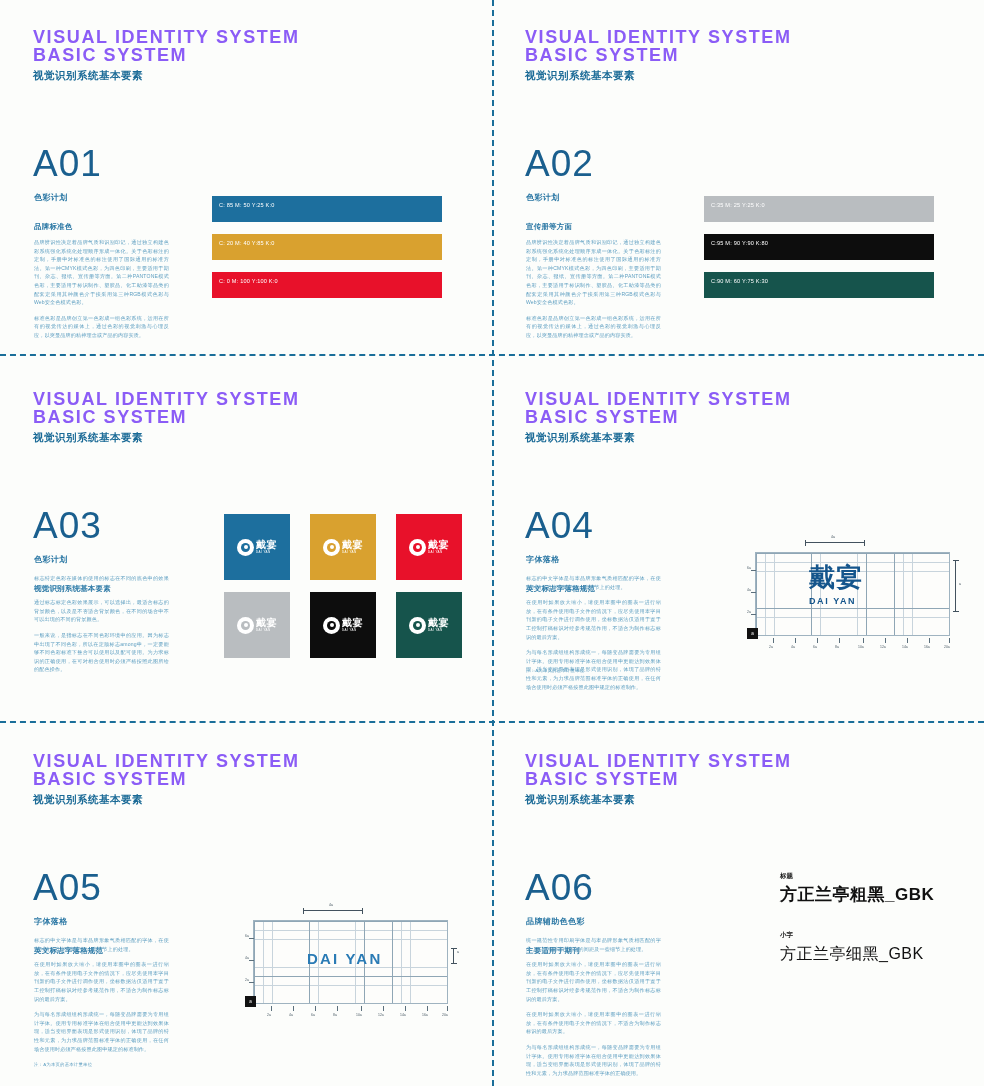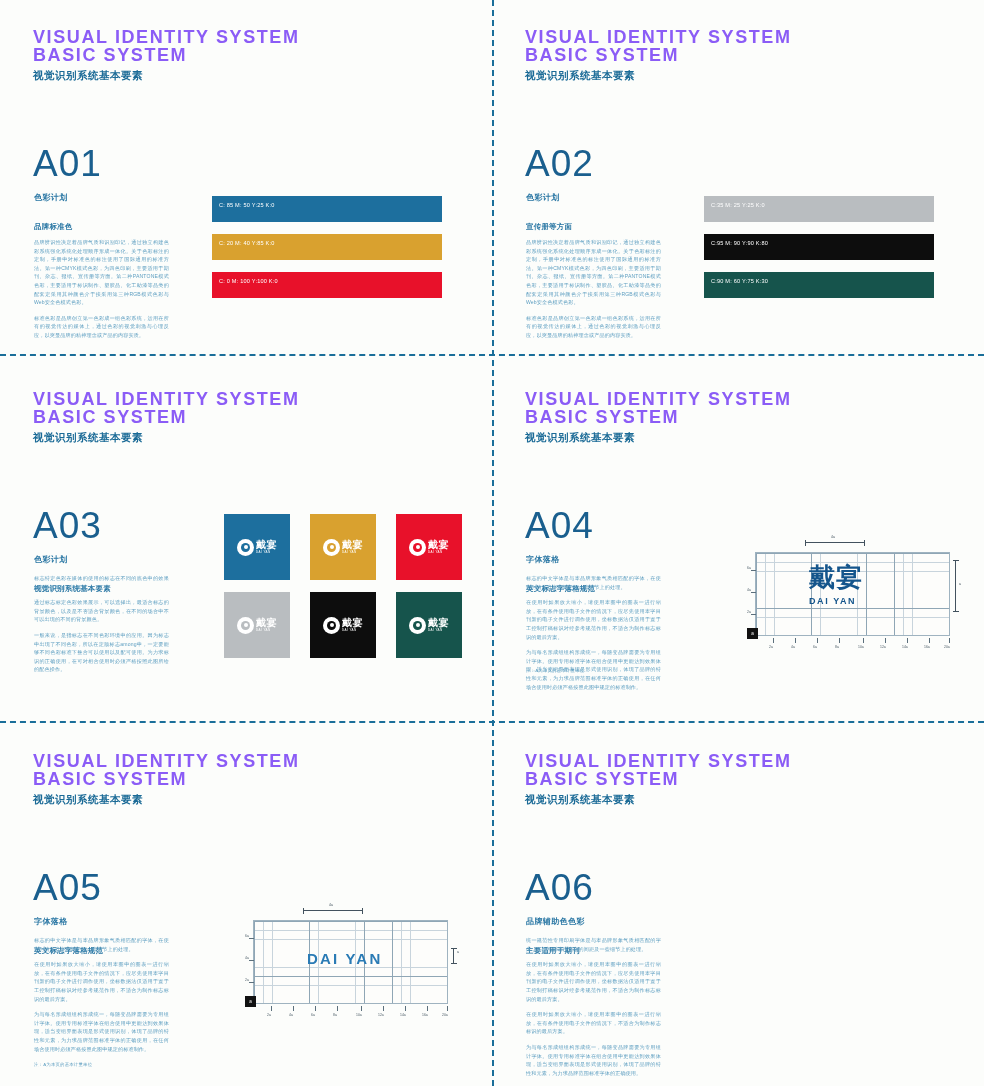--- a/index.html
+++ b/index.html
@@ -444,19 +444,27 @@
     <div class="sec-heading">主要适用于期刊</div>
     <div class="body-copy" style="top:212px">
       <p>统一规范性专用印刷字体是与本品牌形象气质相匹配的字体，在使用时请注意字的间距及一些细节上的处理。</p>
       <p>在使用时如果放大缩小，请使用本图中的图表一进行缩放，在有条件使用电子文件的情况下，应尽先使用本字目刊新的电子文件进行调作使用，坐标数据法仅适用于置于工控制打稿标识对经参考规范作用，不适合为制作标志标识的最后方案。</p>
       <p>在使用时如果放大缩小，请使用本图中的图表一进行缩放，在有条件使用电子文件的情况下，不适合为制作标志标识的最后方案。</p>
       <p>为与每名形成组组构形成统一，每随变品牌需要为专用组计字体。使用专用标准字体在组合使用中更能达到效果体现，适当变组界面表现是形式使用识别，体现了品牌的特性和元素，为力求品牌范围标准字体的正确使用。</p>
     </div>
   </div>
 
   <div class="type-list">
+    <div class="type-item">
+      <div class="type-kicker">标题</div>
+      <div class="type-name t-title">方正兰亭粗黑_GBK</div>
+    </div>
+    <div class="type-item">
+      <div class="type-kicker">小字</div>
+      <div class="type-name t-small">方正兰亭细黑_GBK</div>
+    </div>
   </div>
 
   <div class="divider-v"></div>
   <div class="divider-h d1"></div>
   <div class="divider-h d2"></div>
 
 </div>
 
 </body></html>

